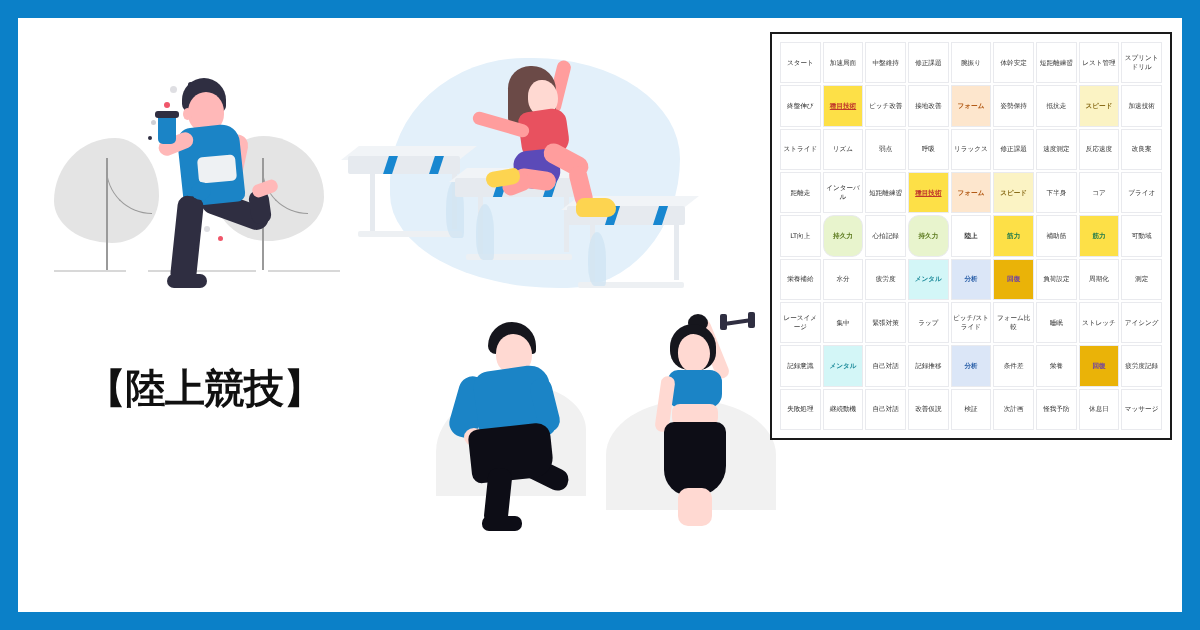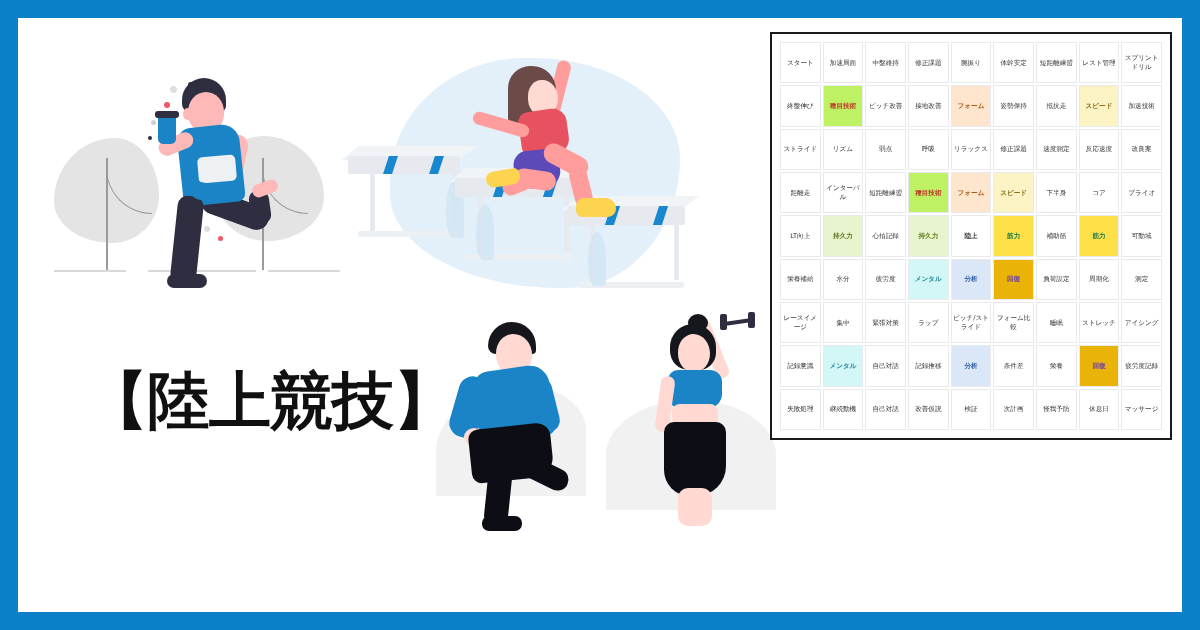--- a/index.html
+++ b/index.html
@@ -183,21 +183,21 @@
     position: absolute;
     left: 68px; top: 348px;
     width: 1000px;
     z-index: 40;
     color: #101010;
     font-family: "DejaVu Sans", "Liberation Sans", sans-serif;
     font-weight: bold;
     letter-spacing: -0.5px;
   }
   .hl-line { line-height: 1.14; white-space: nowrap; }
-  .hl-1 { font-size: 62px; }
+  .hl-1 { font-size: 40px; }
   .hl-2 { font-size: 48px; }
   .hl-3 { font-size: 48px; }
 
   
   .chart-panel {
     position: absolute;
     left: 712px; top: 14px;
     width: 402px; height: 408px;
     background: #ffffff;
     border: 2px solid #1a1a1a;
@@ -220,24 +220,24 @@
     justify-content: center;
     text-align: center;
     font-size: 6.6px;
     line-height: 1.25;
     color: #4a4a4a;
     padding: 1px;
     overflow: hidden;
     font-family: "DejaVu Sans", "Liberation Sans", sans-serif;
   }
   .cell.em { font-weight: bold; }
-  .cell.c-pink   { background:#bef264; color:#c0392b; }
+  .cell.c-pink   { background:#fde047; color:#c0392b;text-decoration:underline; }
   .cell.c-orange { background:#fde6cd; color:#b35b16; }
   .cell.c-yellow { background:#fbf3c4; color:#8a6d1a; }
-  .cell.c-green  { background:#e8f4cd; color:#5c7a1e; }
+  .cell.c-green  { background:#e8f4cd; color:#5c7a1e;border-radius:11px; }
   .cell.c-mint   { background:#fde047; color:#1f7a4d; }
   .cell.c-cyan   { background:#d3f6f7; color:#1c8a9a; }
   .cell.c-blue   { background:#dbe6f7; color:#2a5fa8; }
   .cell.c-purple { background:#eab308; color:#6c3fa8; }
   .cell.c-white  { background:#ffffff; color:#333333; }
 </style>
 </head>
 <body>
 
 <div class="frame">

